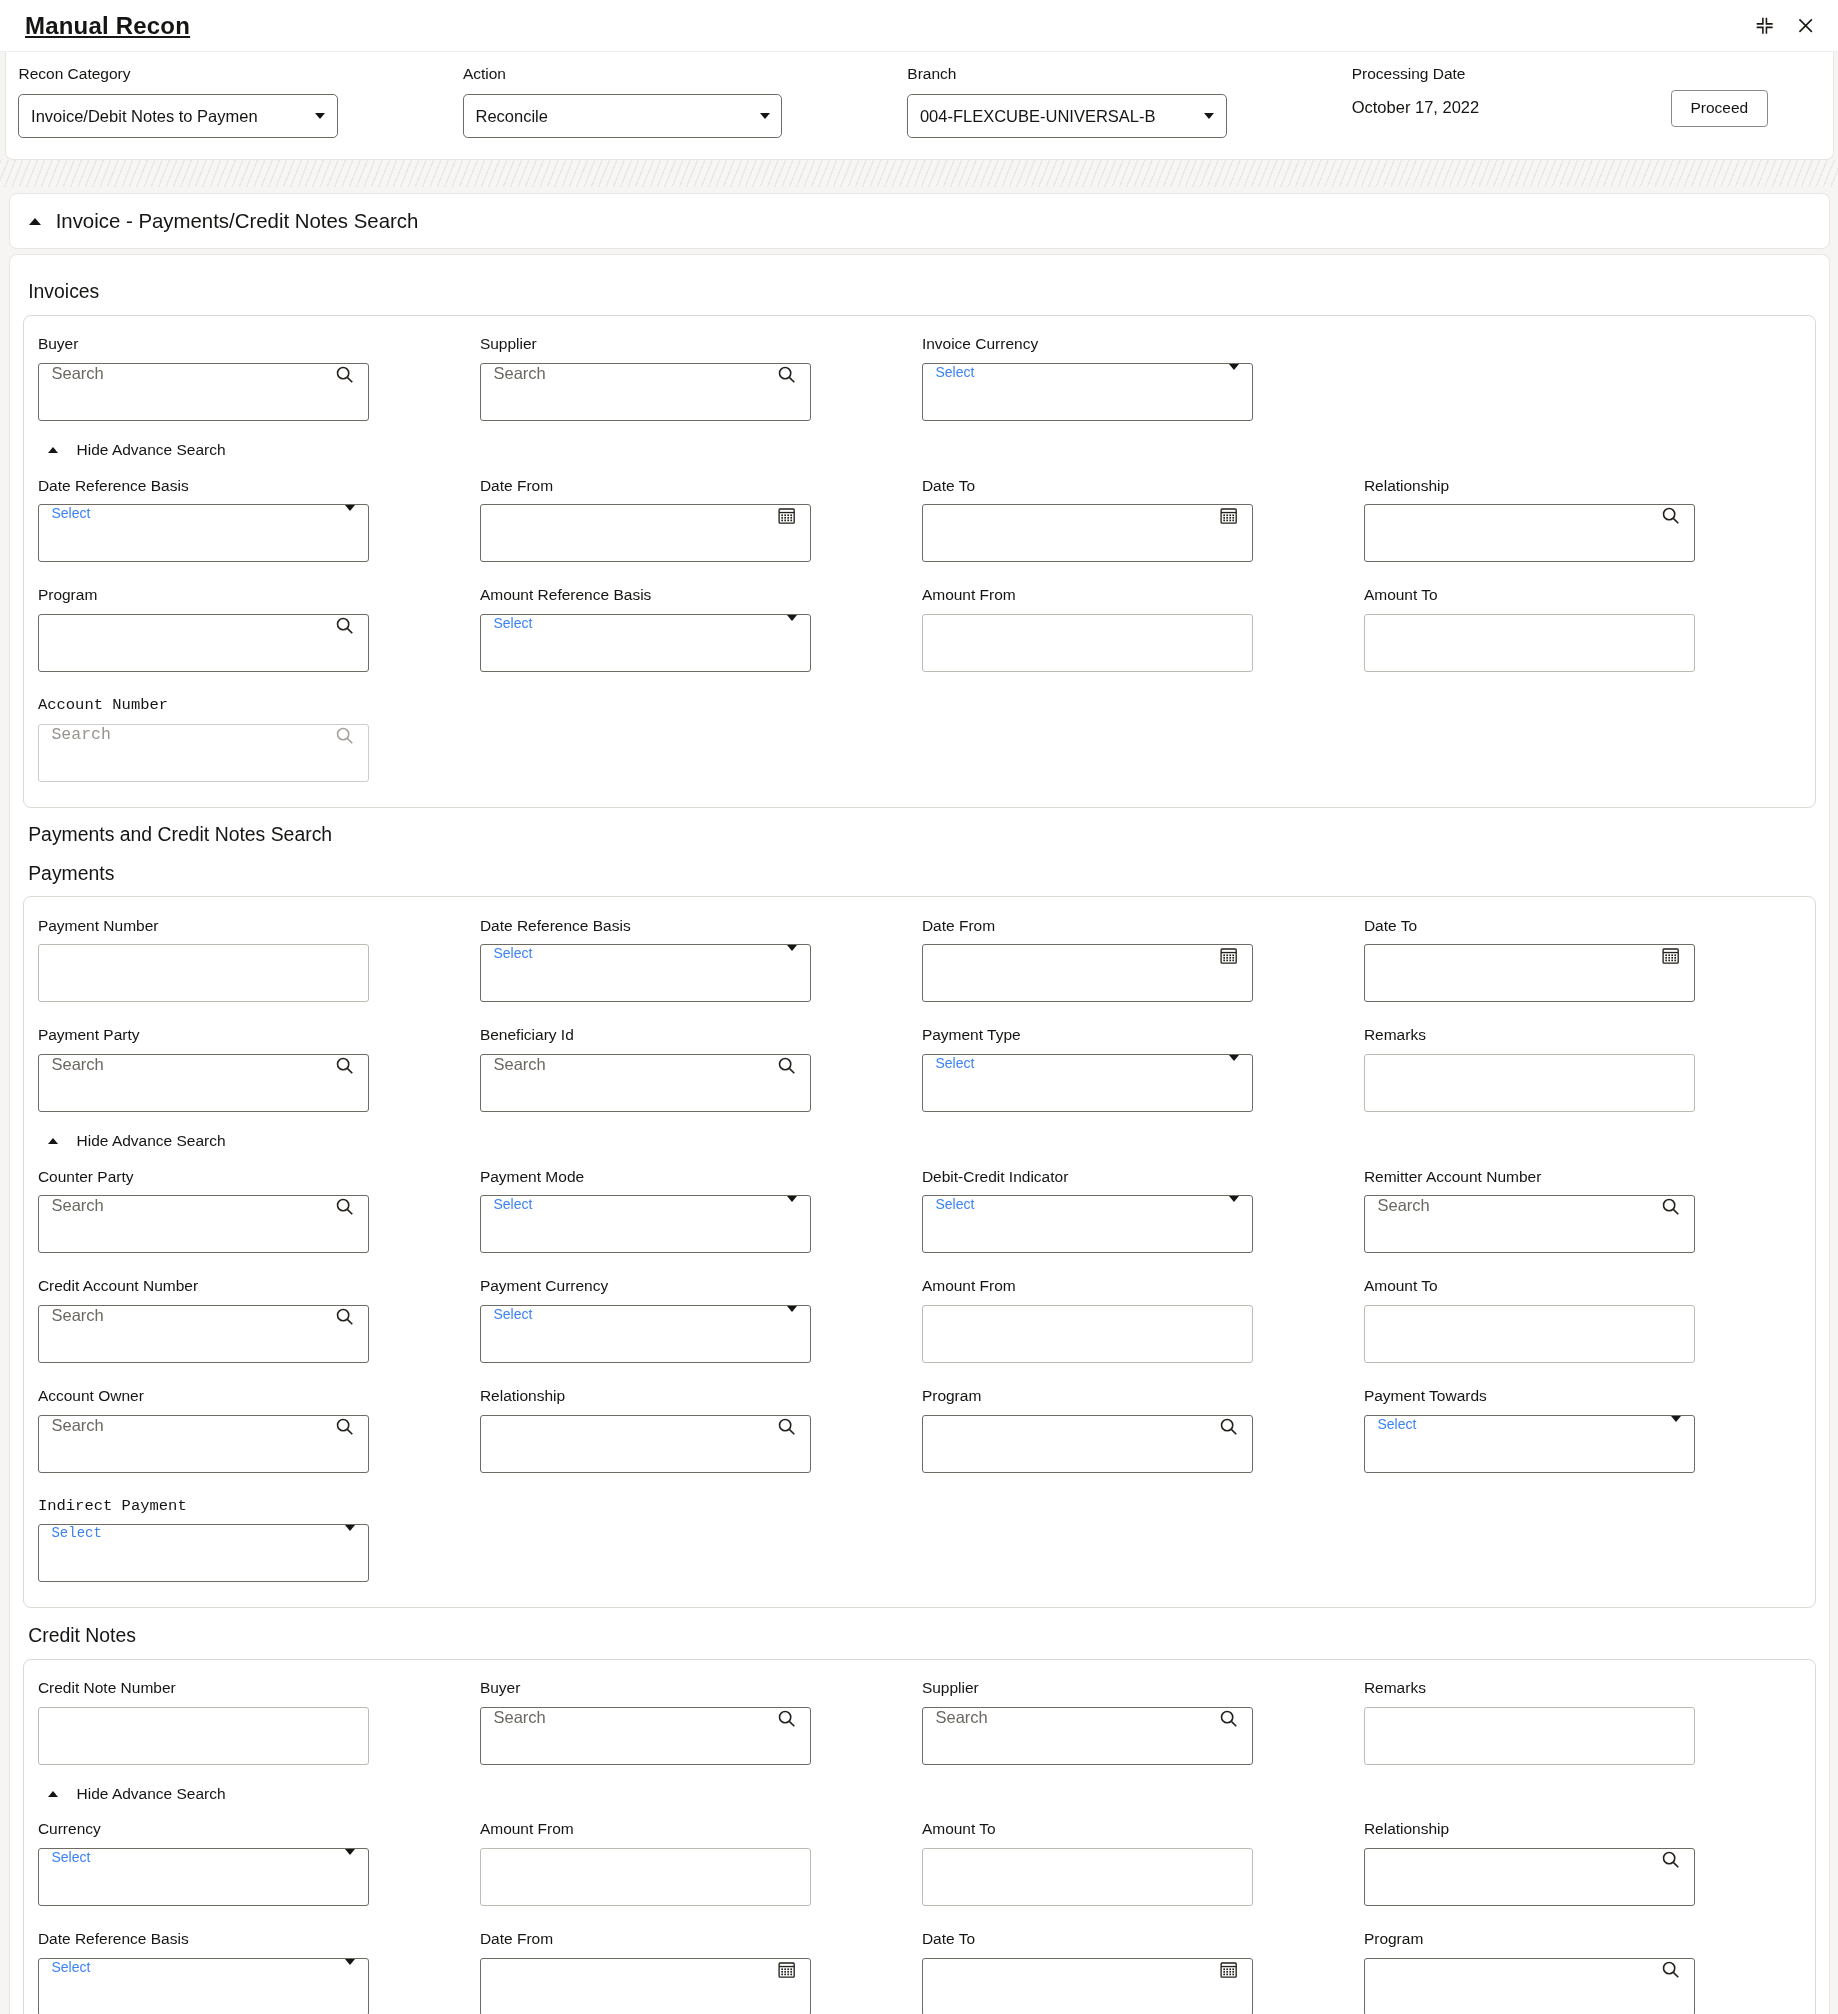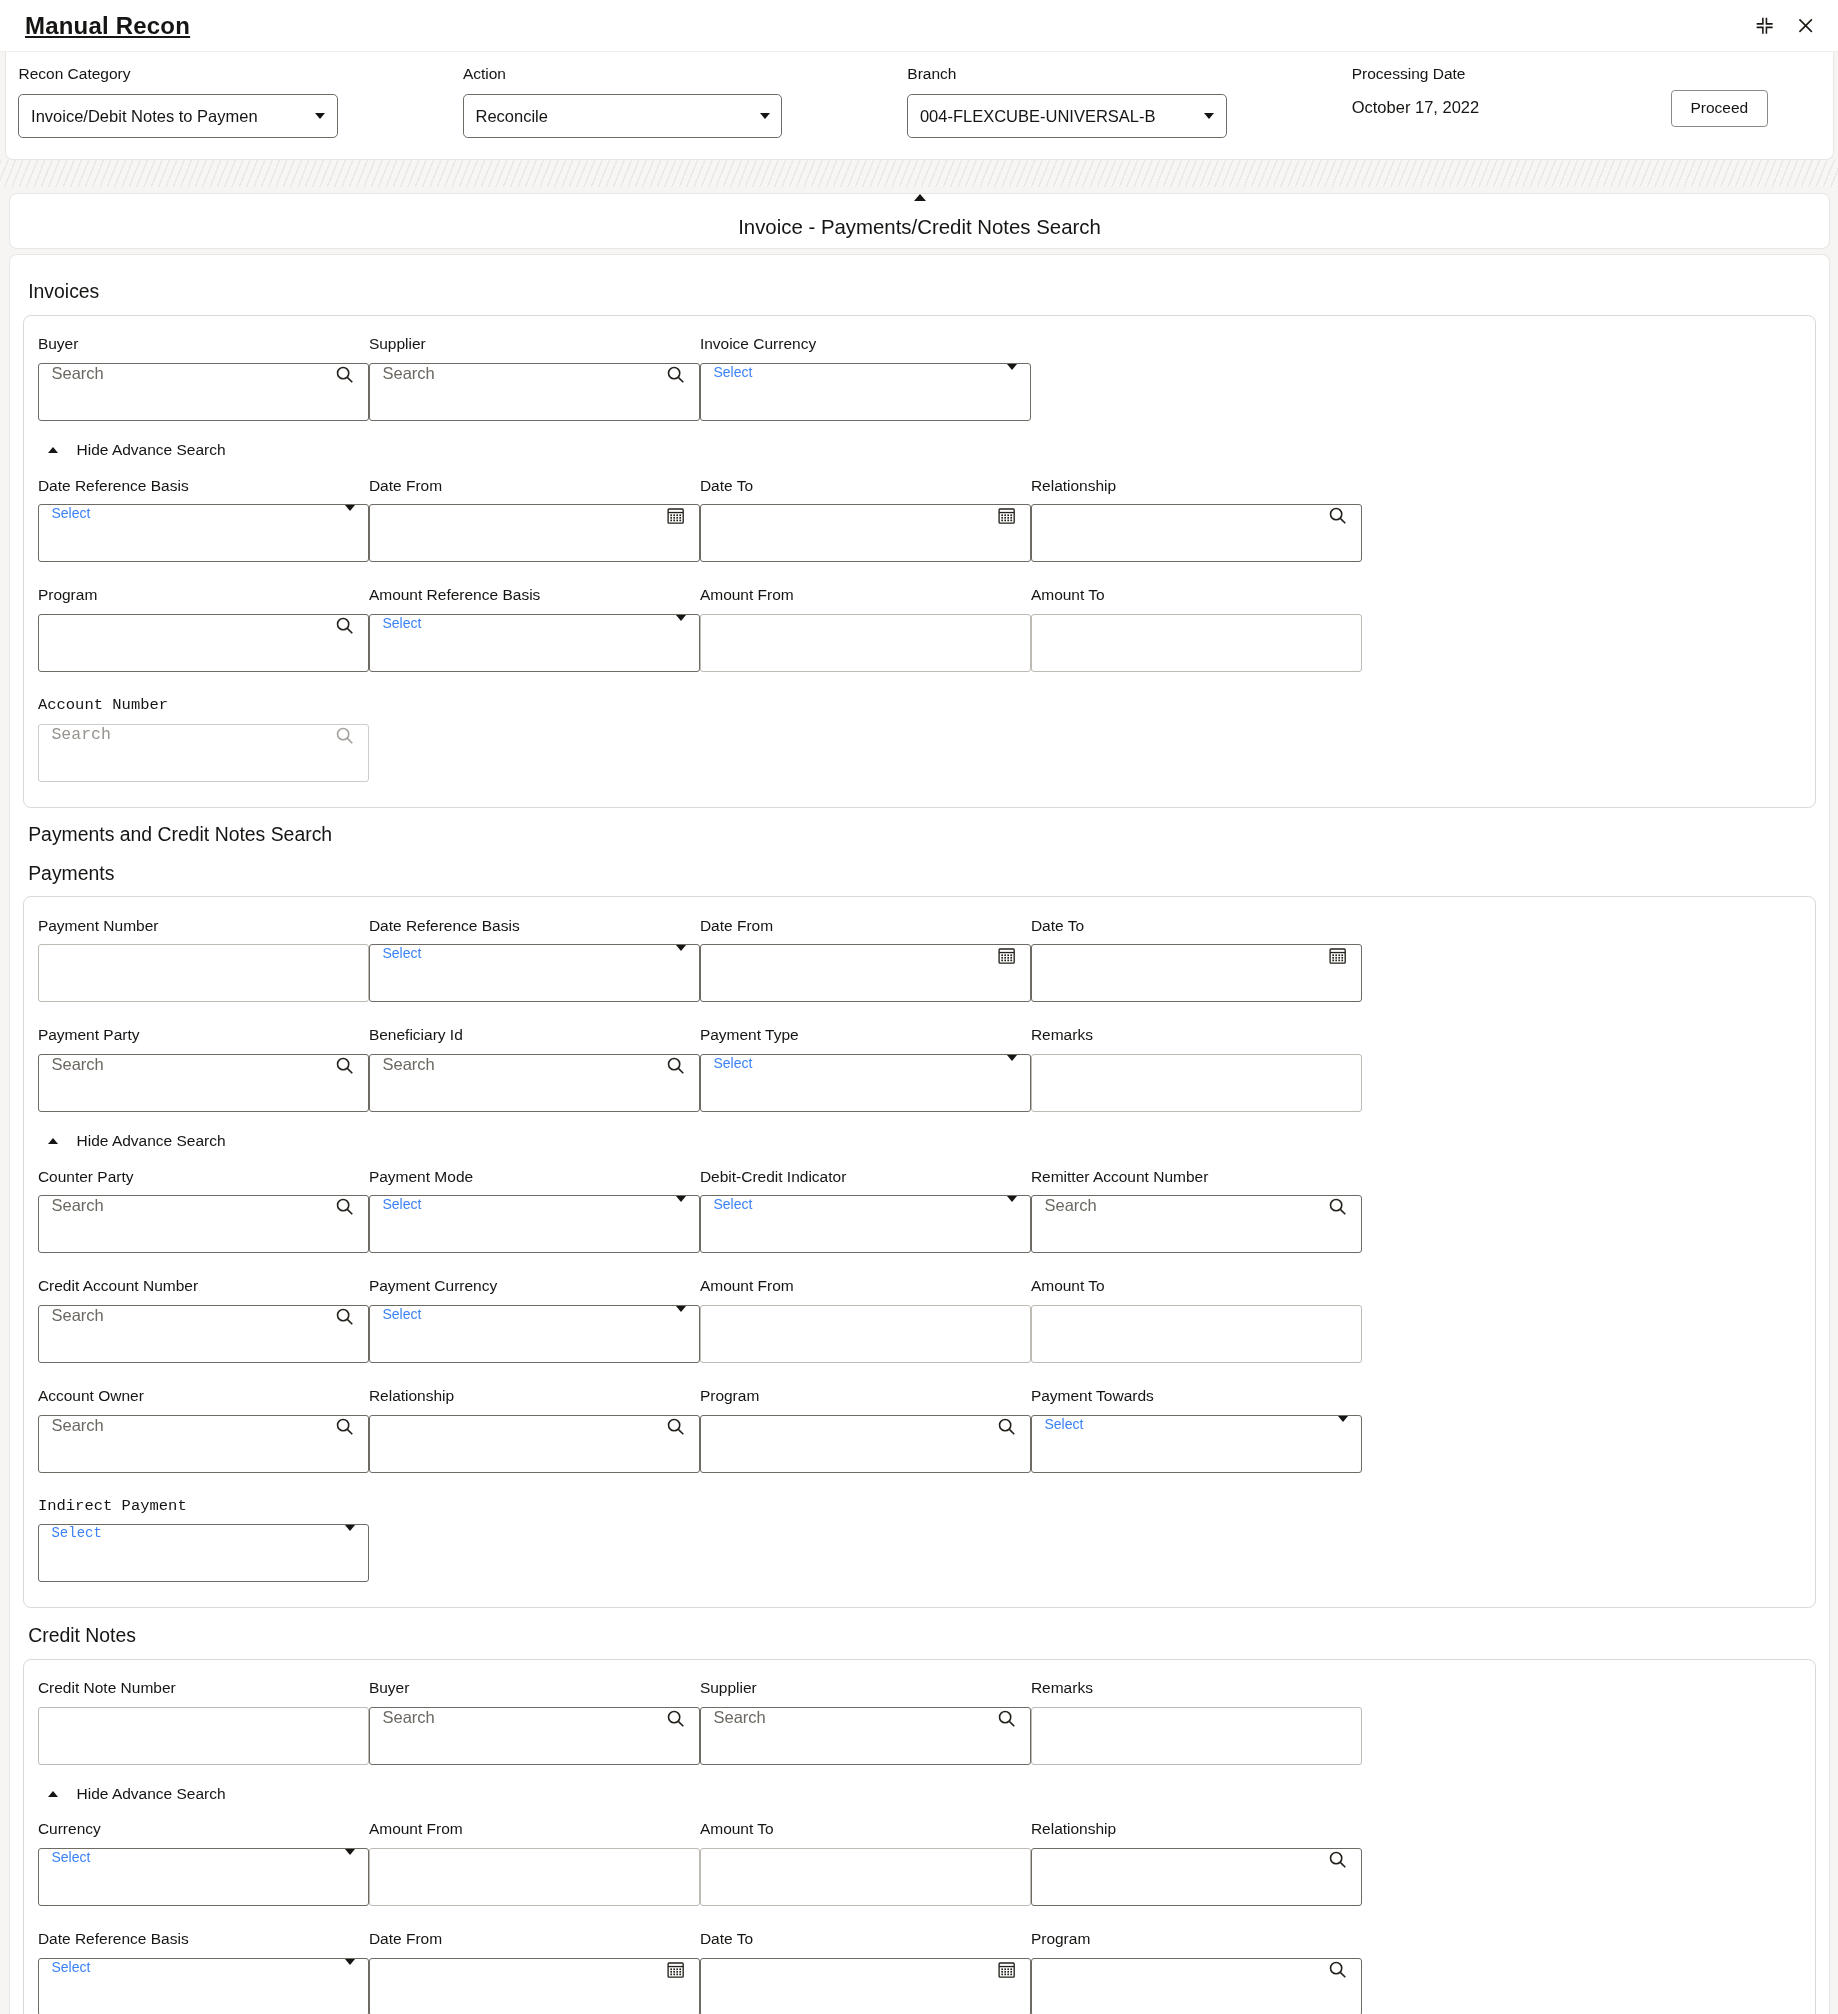--- a/index.html
+++ b/index.html
@@ -52,36 +52,36 @@
   .hatch {
     height:27px; margin:0;
     background:
       repeating-linear-gradient(112deg, rgba(0,0,0,.055) 0 1.5px, rgba(255,255,255,0) 1.5px 6.8px),
       #f7f6f5;
   }
 
   
   .sec-head {
     margin:5.8px 8.7px 0; height:56px; display:flex; align-items:center;
-    padding:0 19.4px; gap:14.6px; cursor:pointer;flex-direction:column;
+    padding:0 19.4px; gap:14.6px; cursor:pointer;
   }
   .tri-big {
     width:0; height:0;
     border-left:6.8px solid transparent; border-right:6.8px solid transparent;
     border-bottom:7.8px solid #161513;
   }
   .sec-title { font-size:20.4px; }
 
   
   .bodycard { margin:4.9px 8.7px 0; padding:9.7px 13.6px 17.5px; }
   .group-heading { font-size:19.4px; margin:15.5px 4.9px 1.9px; }
   .panel-heading { font-size:19.4px; margin:15.5px 4.9px 11.6px; }
   .fcard { border:1px solid #dcd9d4; border-radius:7.8px; padding:19.4px 13.6px 25px; }
   .frow {
-    display:grid; grid-template-columns:repeat(4,331px); 
+    display:grid; grid-template-columns:repeat(4,331px); column-gap:111px;
     margin-bottom:24px;
   }
   .frow:last-child { margin-bottom:0;font-family:Liberation Mono, monospace; }
   .flabel { font-size:15.5px; margin-bottom:9.7px; }
   .ctl {
     height:58px; border:1px solid #6e6a64; border-radius:3px; background:#fff;
     display:flex; align-items:flex-start; padding:0 12.6px;
   }
   .ctl input {
     border:none; outline:none; background:transparent; flex:1; min-width:0;

